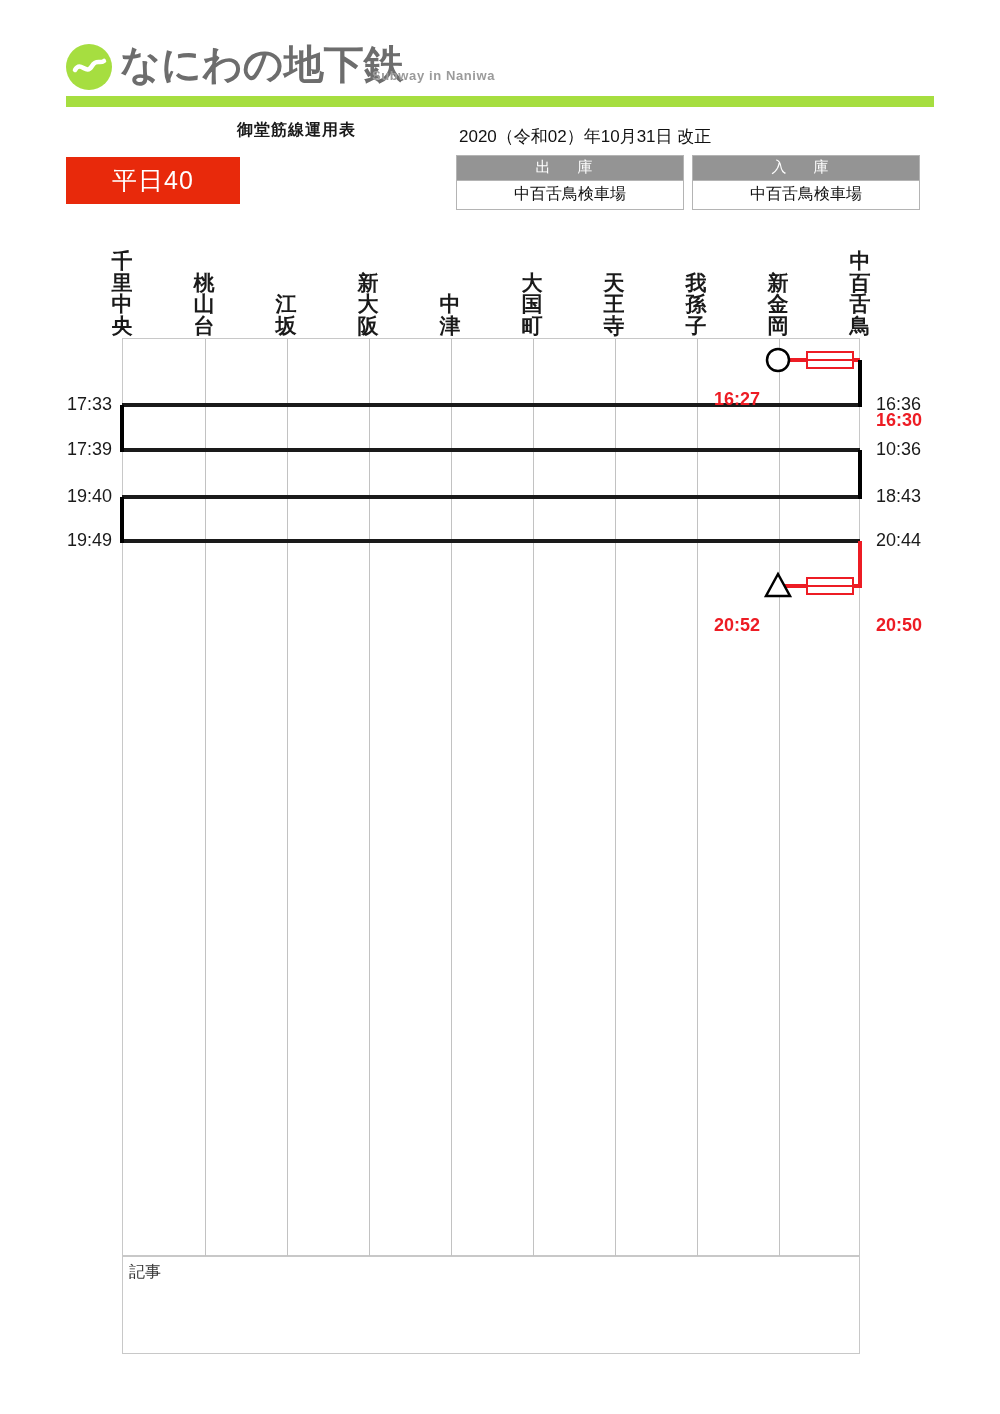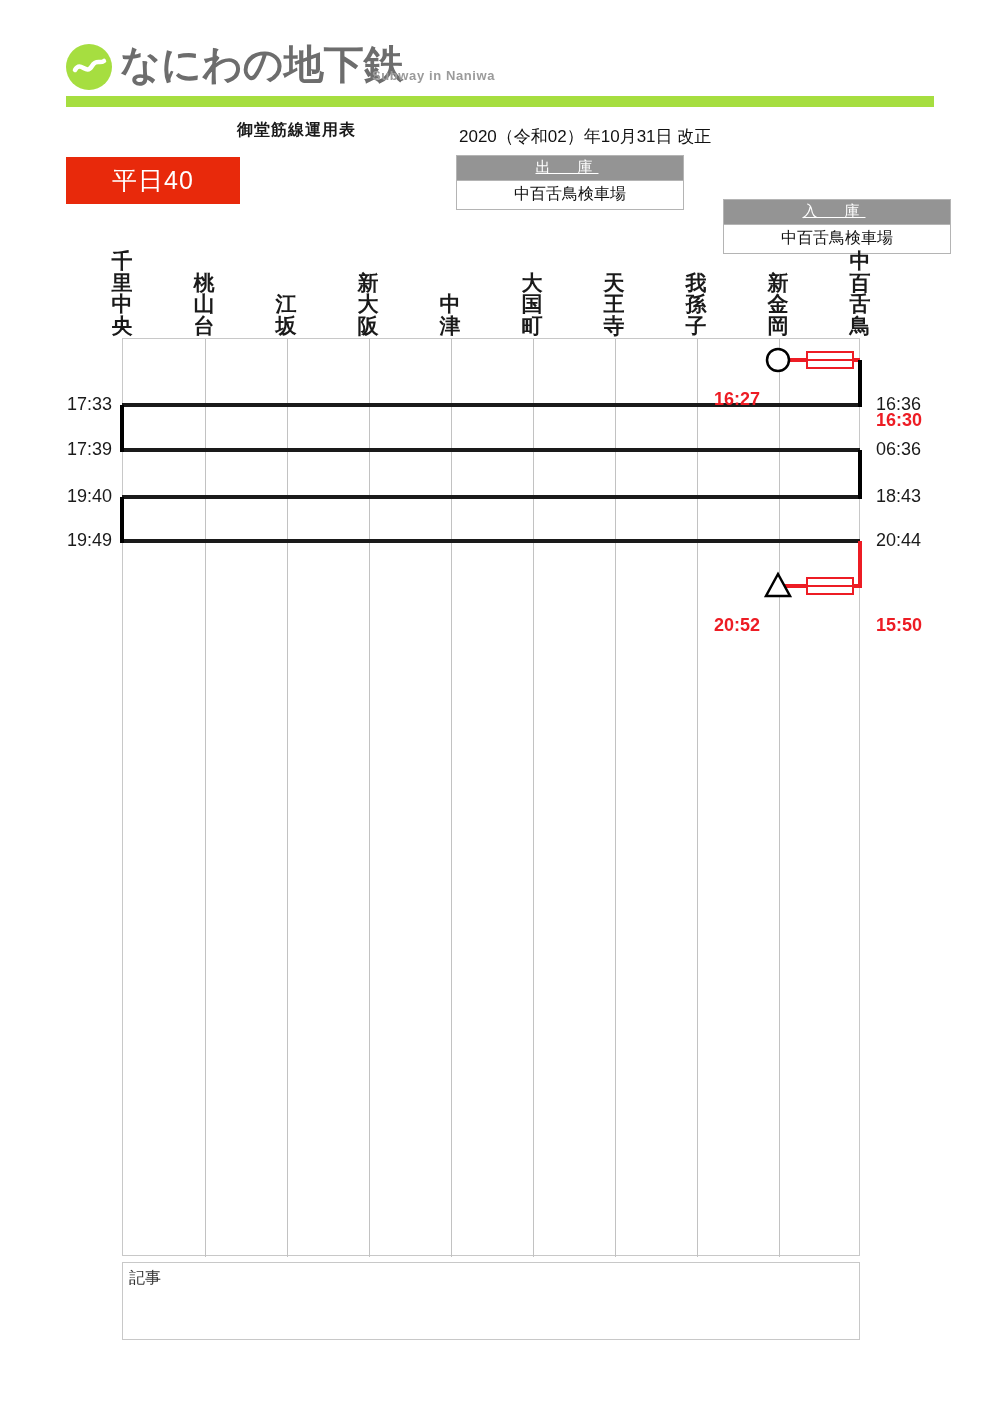--- a/index.html
+++ b/index.html
@@ -95,30 +95,29 @@
 
   
   .depot-box {
     position: absolute;
     top: 155px;
     width: 228px;
     border: 1px solid #b4b4b4;
     background: #ffffff;
   }
   #depot-out-box { left: 456px; }
-  #depot-in-box  { left: 723px; margin-top: 44px; }
+  #depot-in-box  { left: 692px; }
   .depot-head {
     background: #949494;
     color: #ffffff;
     font-size: 15px;
     text-align: center;
     padding: 2px 12px 3px 0;
     letter-spacing: 6px;
     text-indent: 6px;
-    text-decoration: underline;
   }
   .depot-value {
     background: #ffffff;
     color: #111;
     font-size: 16px;
     text-align: center;
     padding: 3px 0 4px 0;
     border-top: 1px solid #b4b4b4;
   }
 
@@ -153,24 +152,23 @@
     background: #ffffff;
   }
   .grid-line {
     position: absolute;
     top: 0; width: 1px; height: 918px;
     background: #c2c2c2;
   }
   #notes-box {
     position: absolute;
     left: 122px; top: 1256px;
-    width: 738px; height: 78px;
+    width: 738px; height: 98px;
     border: 1px solid #c8c8c8;
     background: #ffffff;
-    margin-top: 6px;
   }
   #notes-label {
     position: absolute;
     left: 6px; top: 5px;
     font-size: 16px;
     color: #333;
   }
 
   
   .run-h {
@@ -301,24 +299,24 @@
     <div class="run-v" style="left: 120px; top: 405px; height: 47px; background: rgb(0, 0, 0);"></div>
     <div class="run-v" style="left: 858px; top: 450px; height: 49px; background: rgb(0, 0, 0);"></div>
     <div class="run-v" style="left: 120px; top: 497px; height: 46px; background: rgb(0, 0, 0);"></div>
     <div class="run-v" style="left: 858px; top: 541px; height: 47px; background: rgb(237, 28, 36);"></div>
     <div class="time-label time-left t-blk" style="left: 44px; width: 68px; top: 394px;">17:33</div>
     <div class="time-label time-left t-blk" style="left: 44px; width: 68px; top: 439px;">17:39</div>
     <div class="time-label time-left t-blk" style="left: 44px; width: 68px; top: 486px;">19:40</div>
     <div class="time-label time-left t-blk" style="left: 44px; width: 68px; top: 530px;">19:49</div>
     <div class="time-label time-right t-red" style="left: 876px; top: 370px;">16:30</div>
     <div class="time-label time-right t-blk" style="left: 876px; top: 394px;">16:36</div>
-    <div class="time-label time-right t-blk" style="left: 876px; top: 439px;">06:36</div>
+    <div class="time-label time-right t-blk" style="left: 876px; top: 439px;">10:36</div>
     <div class="time-label time-right t-blk" style="left: 876px; top: 486px;">18:43</div>
     <div class="time-label time-right t-blk" style="left: 876px; top: 530px;">20:44</div>
-    <div class="time-label time-right t-red" style="left: 876px; top: 575px;">15:50</div>
+    <div class="time-label time-right t-red" style="left: 876px; top: 575px;">20:50</div>
     <div style="position: absolute; left: 806px; top: 351px; width: 48px; height: 18px; border: 2px solid rgb(237, 28, 36); background: rgb(255, 255, 255);"></div>
     <div style="position: absolute; left: 806px; top: 359px; width: 48px; height: 2px; background: rgb(237, 28, 36);"></div>
     <svg class="marker-svg" width="30" height="30" viewBox="0 0 30 30" style="left: 763px; top: 345px;">
       <circle cx="15" cy="15" r="11" fill="#ffffff" stroke="#000000" stroke-width="2.5"></circle>
     </svg>
     <div class="time-label t-red" style="left: 688px; width: 72px; text-align: right; top: 349px;">16:27</div>
     <div style="position: absolute; left: 806px; top: 577px; width: 48px; height: 18px; border: 2px solid rgb(237, 28, 36); background: rgb(255, 255, 255);"></div>
     <div style="position: absolute; left: 806px; top: 585px; width: 48px; height: 2px; background: rgb(237, 28, 36);"></div>
     <svg class="marker-svg" width="30" height="30" viewBox="0 0 30 30" style="left: 763px; top: 571px;">
       <polygon points="15,3 27,25 3,25" fill="#ffffff" stroke="#000000" stroke-width="2.5"></polygon>

